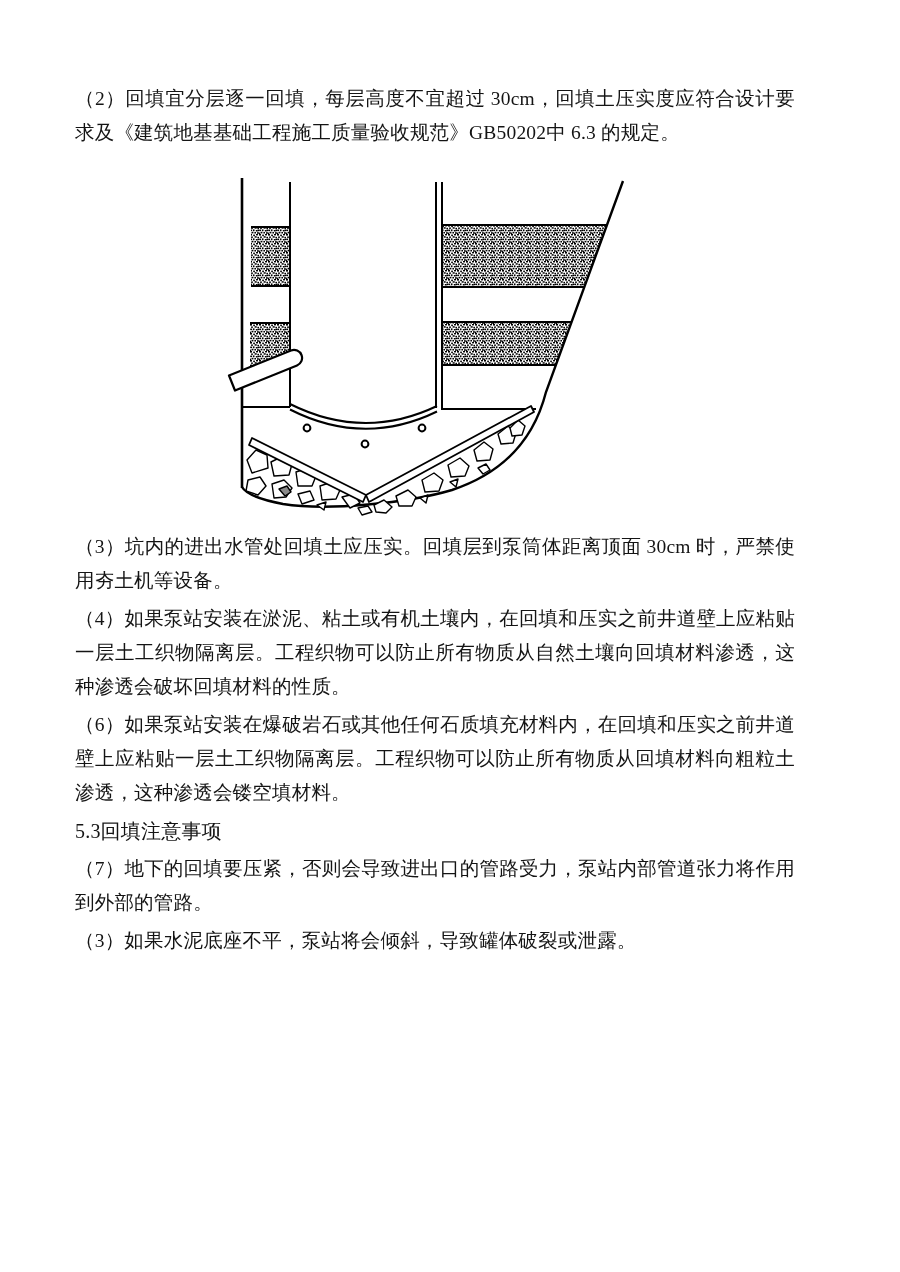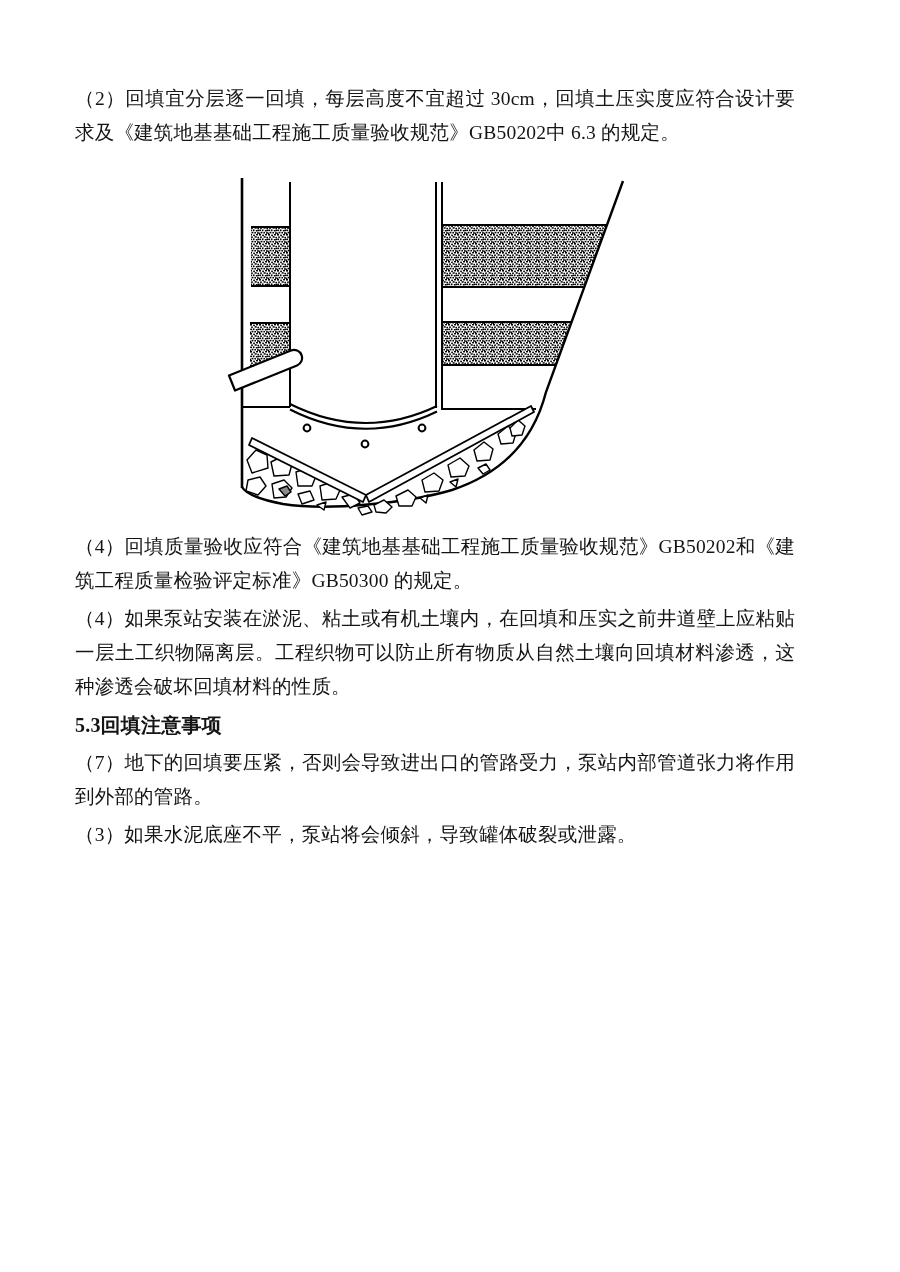--- a/index.html
+++ b/index.html
@@ -17,21 +17,21 @@
     margin:0 0 4px 0;
     font-size:19.5px;
     line-height:34px;
     text-align:justify;
     letter-spacing:0.2px;
   }
   .heading{
     margin:0 0 4px 0;
     font-size:20px;
     line-height:34px;
-    font-weight:bold;
+    font-weight:normal;
     letter-spacing:0.2px;
   }
   figure.fig{
     margin:16px auto 12px auto;
     width:420px;
     display:block;
   }
   figure.fig svg{display:block;}
 </style>
 </head>
@@ -121,21 +121,22 @@
         <circle cx="385" cy="444" r="3.4" fill="#fff"></circle>
         <circle cx="442" cy="428" r="3.4" fill="#fff"></circle>
       </g>
 
       <g>
         <path d="M249,375.5 L311,350.5 A8,8 0 0 1 317,365.5 L255,390.5 Z" fill="#fff" stroke="#000" stroke-width="2.2" stroke-linejoin="round"></path>
       </g>
     </svg>
   </figure>
 
-  <p class="para">（4）回填质量验收应符合《建筑地基基础工程施工质量验收规范》GB50202和《建筑工程质量检验评定标准》GB50300 的规定。</p>
+  <p class="para">（3）坑内的进出水管处回填土应压实。回填层到泵筒体距离顶面 30cm 时，严禁使用夯土机等设备。</p>
   <p class="para">（4）如果泵站安装在淤泥、粘土或有机土壤内，在回填和压实之前井道壁上应粘贴一层土工织物隔离层。工程织物可以防止所有物质从自然土壤向回填材料渗透，这种渗透会破坏回填材料的性质。</p>
+  <p class="para">（6）如果泵站安装在爆破岩石或其他任何石质填充材料内，在回填和压实之前井道壁上应粘贴一层土工织物隔离层。工程织物可以防止所有物质从回填材料向粗粒土渗透，这种渗透会镂空填材料。</p>
 
   <h2 class="heading">5.3回填注意事项</h2>
 
   <p class="para">（7）地下的回填要压紧，否则会导致进出口的管路受力，泵站内部管道张力将作用到外部的管路。</p>
   <p class="para">（3）如果水泥底座不平，泵站将会倾斜，导致罐体破裂或泄露。</p>
 
 </div>
 
 </body></html>

